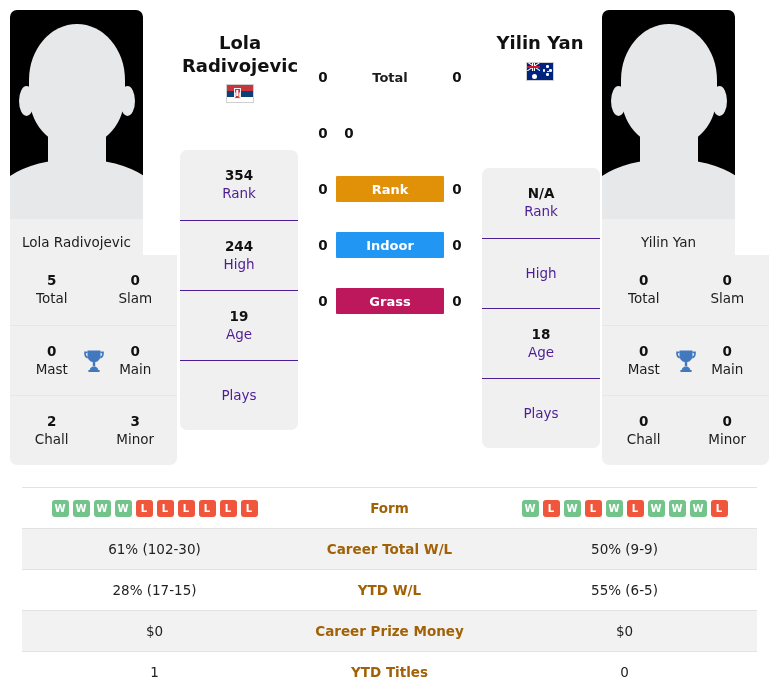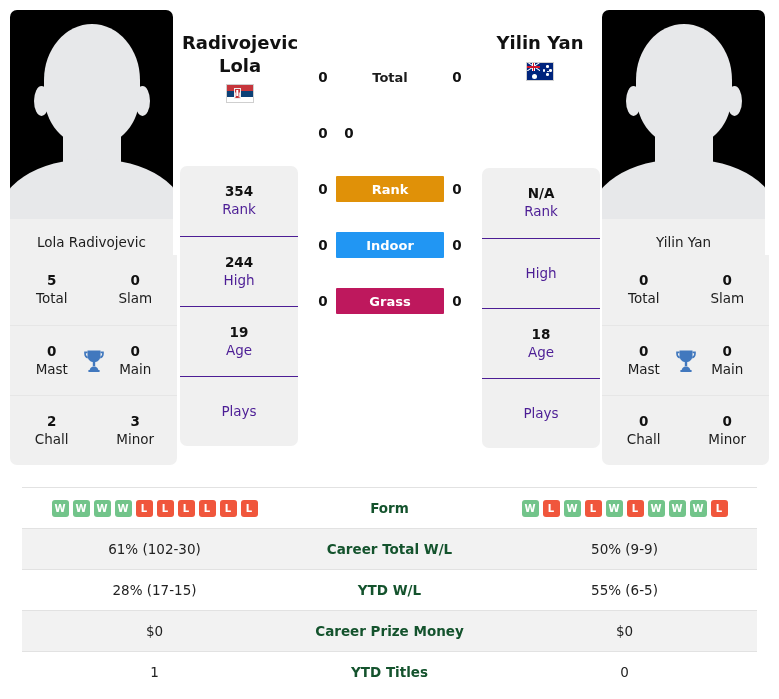--- a/index.html
+++ b/index.html
@@ -9,21 +9,21 @@
     background: #ffffff;
     font-family: "DejaVu Sans", "Liberation Sans", sans-serif;
     color: #222222;
     overflow: hidden;
   }
   #root { position: relative; width: 779px; height: 699px; }
 
   
   .avatar-card {
     position: absolute;
-    width: 163px;
+    width: 133px;
     background: #f0f0f0;
     border-radius: 7px;
     overflow: hidden;
   }
   .avatar-card.left  { left: 10px;  top: 10px; }
   .avatar-card.right { left: 602px; top: 10px; }
   .avatar-photo {
     position: relative;
     height: 209px;
     background: #000000;
@@ -107,21 +107,21 @@
   }
 
   
   .rank-panel {
     position: absolute;
     width: 118px;
     background: #f0f0f0;
     border-radius: 7px;
     overflow: hidden;
   }
-  .rank-panel.left  { left: 180px; top: 166px; }
+  .rank-panel.left  { left: 180px; top: 150px; }
   .rank-panel.right { left: 482px; top: 168px; }
   .rp-cell {
     height: 70px;
     display: flex;
     flex-direction: column;
     align-items: center;
     justify-content: center;
     line-height: 1.33;
   }
   .rp-cell + .rp-cell { border-top: 1px solid #4c1d95; }
@@ -283,21 +283,21 @@
     justify-content: center;
     gap: 4px;
     font-size: 13.5px;
     color: #222222;
   }
   .cmp-label {
     width: 205px;
     text-align: center;
     font-size: 13.5px;
     font-weight: bold;
-    color: #14532d;
+    color: #a16207;
   }
   .form-badge {
     width: 17px; height: 17px;
     border-radius: 3px;
     display: inline-flex;
     align-items: center;
     justify-content: center;
     font-size: 10px;
     font-weight: bold;
     color: #ffffff;
@@ -358,22 +358,22 @@
         <div class="ts-lbl">Chall</div>
       </div>
       <div class="ts-cell">
         <div class="ts-val">3</div>
         <div class="ts-lbl">Minor</div>
       </div>
     </div>
   </div>
 
   <div class="name-header left">
+    <div class="nh-text">Lola</div>
     <div class="nh-text">Radivojevic</div>
-    <div class="nh-text">Lola</div>
     <span class="flag flag-rs">
       <span class="band-red"></span>
       <span class="band-blue"></span>
       <span class="crest"></span>
     </span>
   </div>
 
   <div class="rank-panel left">
     <div class="rp-cell">
       <div class="rp-val">354</div>

